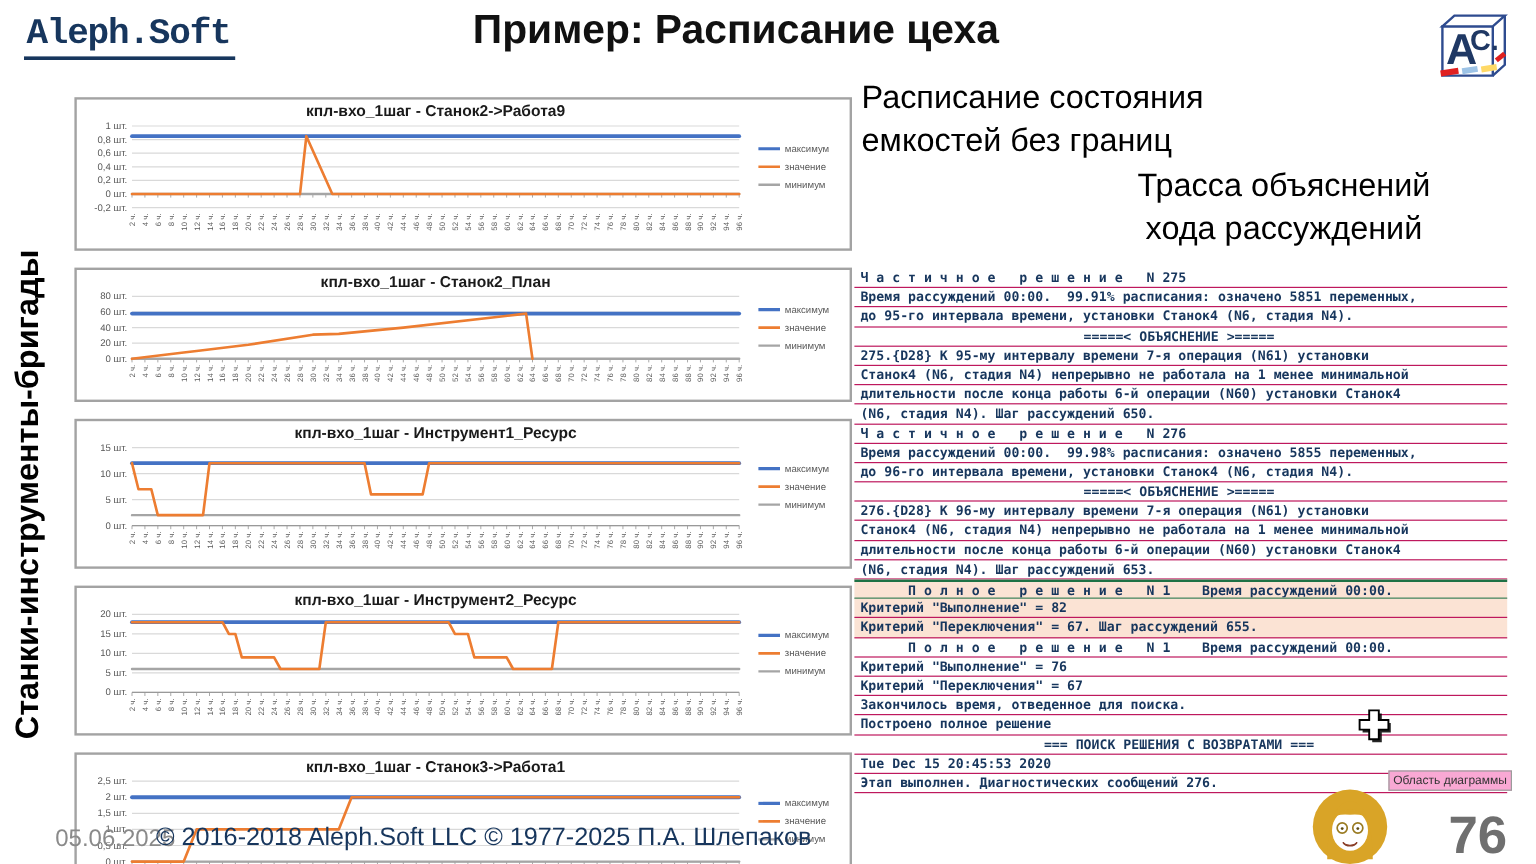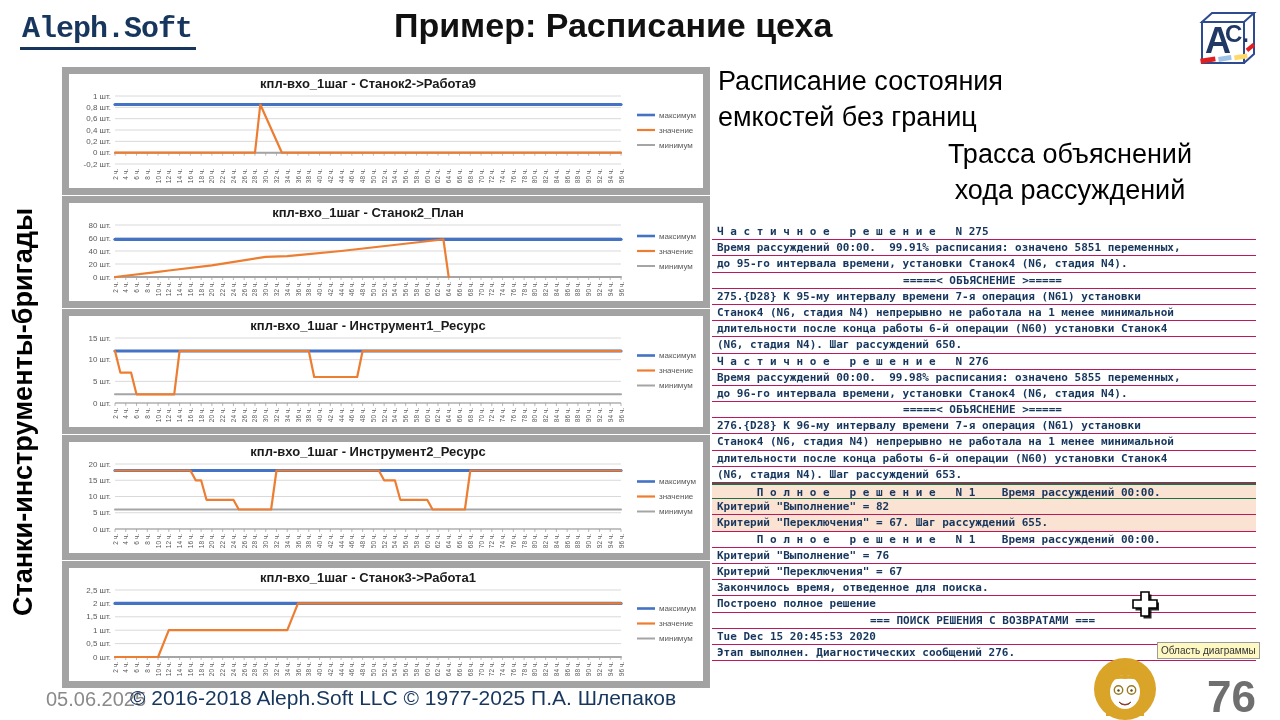--- a/index.html
+++ b/index.html
@@ -10,37 +10,37 @@
          font-weight:bold;font-size:30px;color:#17365D;border-bottom:3px solid #17365D;
          padding:0 4px 1px 2px;letter-spacing:-1px;}
   .slide-title{position:absolute;left:394px;top:6px;font-size:34px;font-weight:bold;color:#111;}
   .cube-logo{position:absolute;right:22px;top:6px;}
   
   .vlabel{position:absolute;left:-232px;top:392px;width:520px;height:40px;
           transform:rotate(-90deg);transform-origin:center;text-align:center;
           font-size:27px;font-weight:bold;color:#000;white-space:nowrap;}
   
   .charts{position:absolute;left:62px;top:67px;width:648px;}
-  .chart-panel{border:7px solid #a3a3a3;background:#fff;margin-bottom:1px;box-sizing:border-box;overflow:hidden;}
+  .chart-panel{border:2px solid #a3a3a3;background:#fff;margin-bottom:1px;box-sizing:border-box;overflow:hidden;margin-top:14px;}
   svg text{font-family:"Liberation Sans",sans-serif;}
   
   .cap1{position:absolute;left:718px;top:64px;font-size:27px;color:#000;line-height:1.32;}
   .cap2{position:absolute;right:88px;top:136px;font-size:27px;color:#000;line-height:1.35;text-align:center;}
   
   .log{position:absolute;left:712px;top:224px;width:544px;
        font-family:"DejaVu Sans Mono","Liberation Mono",monospace;
        font-size:11px;font-weight:bold;color:#17365D;}
   .log-row{height:16.2px;line-height:16.2px;padding-left:5px;padding-right:8px;
            border-bottom:1px solid #be185d;white-space:pre;overflow:hidden;box-sizing:border-box;}
   .log-row.peach{background:#FBE3D4;}
   .log-row.gt{border-top:2px solid #1E7145;}
   .log-row.gb{border-bottom:1px solid #1E7145;}
   
   .tooltip{position:absolute;left:1157px;top:642px;width:95px;height:15px;line-height:15px;
-           background:#fef9c3;border:1px solid #9b9b9b;font-size:10px;color:#333;
+           background:#f9a8d4;border:1px solid #9b9b9b;font-size:10px;color:#333;
            padding:0 3px;white-space:nowrap;overflow:hidden;font-weight:normal;}
   .cursor{position:absolute;left:1131px;top:590px;}
   .avatar{position:absolute;left:1092px;top:656px;width:66px;height:66px;}
   
   .f-date{position:absolute;left:46px;top:688px;font-size:20px;color:#8a8a8a;}
   .f-copy{position:absolute;left:130px;top:686px;font-size:21px;color:#17365D;}
   .f-page{position:absolute;right:24px;top:672px;font-size:44px;font-weight:bold;color:#6f6f6f;}
 </style>
 </head>
 <body>

